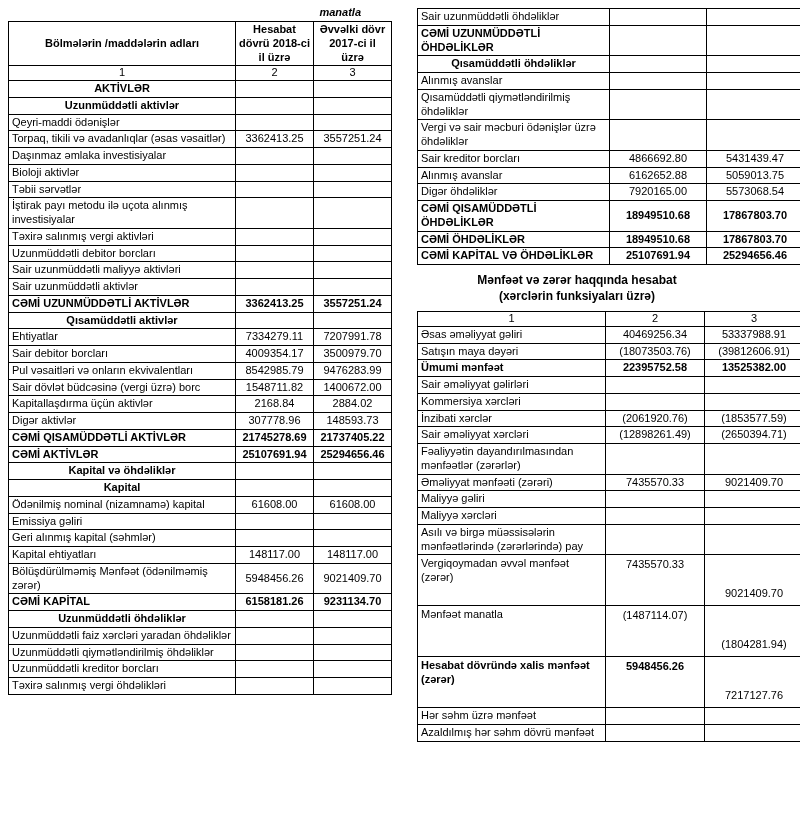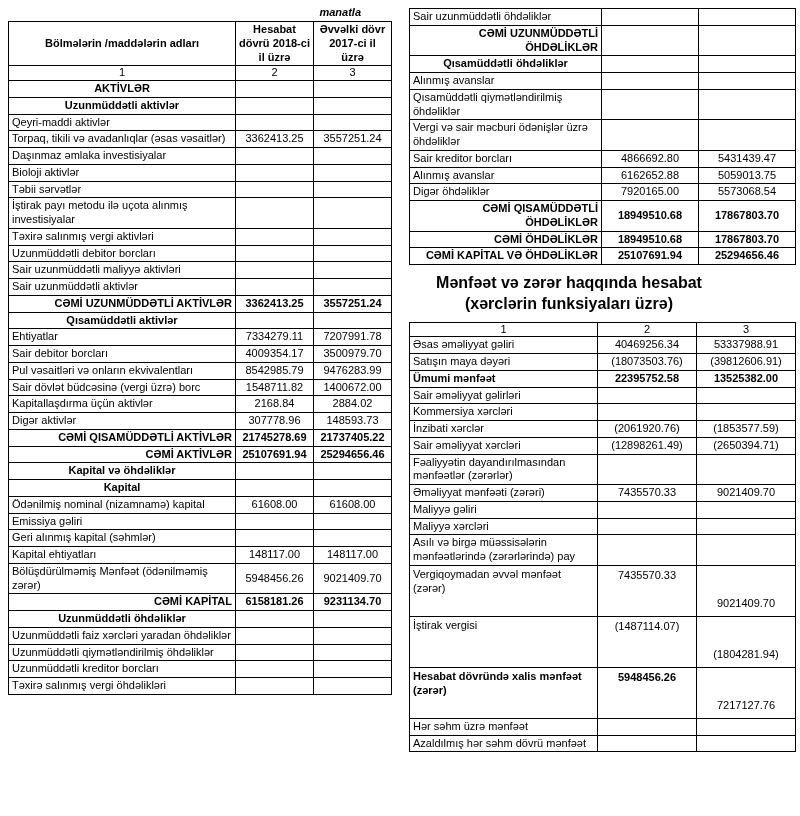--- a/index.html
+++ b/index.html
@@ -2,45 +2,45 @@
 <html><head>
 <meta charset="utf-8">
 <style>
   html, body { margin: 0; padding: 0; background: #ffffff; }
   body {
     width: 800px; height: 816px;
     font-family: "Liberation Sans", "DejaVu Sans", sans-serif;
     font-size: 11px; color: #000;
     overflow: hidden;
   }
-  .page { display: flex; gap: 18px; padding: 4px 8px 0 8px; box-sizing: border-box; width: 800px; }
+  .page { display: flex; gap: 26px; padding: 4px 8px 0 8px; box-sizing: border-box; width: 800px; }
   .col-left  { width: 383px; flex: 0 0 auto; }
   .col-right { width: 320px; flex: 0 0 auto; padding-top: 4px; box-sizing: border-box; }
 
   .currency-note { font-style: italic; font-weight: bold; text-align: right; padding: 2px 30px 3px 0; }
 
   table { border-collapse: collapse; width: 100%; table-layout: fixed; }
   td, th { border: 1px solid #000; padding: 1px 3px; vertical-align: middle; word-wrap: break-word; line-height: 1.25; }
   th { font-weight: bold; text-align: center; }
   thead tr.nums th { font-weight: normal; padding: 0 3px; }
 
   td.val { text-align: center; }
 
   tr.row-section td.lbl { font-weight: bold; text-align: center; }
   tr.row-total td { font-weight: bold; }
-  tr.row-total td.lbl { text-align: right; }
+  tr.row-total td.lbl { text-align: left; }
   tr.row-bold td { font-weight: bold; }
   tr.row-net td.lbl, tr.row-net td.v1 { font-weight: bold; }
 
   tr.split td { height: 44px; }
   tr.split td.lbl { vertical-align: top; padding-top: 2px; }
   tr.split td.v1  { vertical-align: top; padding-top: 3px; }
   tr.split td.v2  { vertical-align: bottom; padding-bottom: 5px; }
 
-  .income-title { font-weight: bold; text-align: center; font-size: 16px; line-height: 1.3; margin: 8px 0 7px 0; }
+  .income-title { font-weight: bold; text-align: center; font-size: 12px; line-height: 1.3; margin: 8px 0 7px 0; }
 </style>
 </head>
 <body>
 
 <div class="page">
 
   <div class="col-left">
     <div class="currency-note">manatla</div>
     <table>
       <colgroup>
@@ -65,21 +65,21 @@
             <td class="lbl">AKTİVLƏR</td>
             <td class="v1 val"></td>
             <td class="v2 val"></td>
           </tr>
           <tr class="row-section">
             <td class="lbl">Uzunmüddətli aktivlər</td>
             <td class="v1 val"></td>
             <td class="v2 val"></td>
           </tr>
           <tr class="row-item">
-            <td class="lbl">Qeyri-maddi aktivlər</td>
+            <td class="lbl">Qeyri-maddi ödənişlər</td>
             <td class="v1 val"></td>
             <td class="v2 val"></td>
           </tr>
           <tr class="row-item">
             <td class="lbl">Torpaq, tikili və avadanlıqlar (əsas vəsaitlər)</td>
             <td class="v1 val">3362413.25</td>
             <td class="v2 val">3557251.24</td>
           </tr>
           <tr class="row-item">
             <td class="lbl">Daşınmaz əmlaka investisiyalar</td>
@@ -389,21 +389,21 @@
             <td class="lbl">Asılı və birgə müəssisələrin mənfəətlərində (zərərlərində) pay</td>
             <td class="v1 val"></td>
             <td class="v2 val"></td>
           </tr>
           <tr class="row-item split">
             <td class="lbl">Vergiqoymadan əvvəl mənfəət (zərər)</td>
             <td class="v1 val">7435570.33</td>
             <td class="v2 val">9021409.70</td>
           </tr>
           <tr class="row-item split">
-            <td class="lbl">İştirak vergisi</td>
+            <td class="lbl">Mənfəət manatla</td>
             <td class="v1 val">(1487114.07)</td>
             <td class="v2 val">(1804281.94)</td>
           </tr>
           <tr class="row-net split">
             <td class="lbl">Hesabat dövründə xalis mənfəət (zərər)</td>
             <td class="v1 val">5948456.26</td>
             <td class="v2 val">7217127.76</td>
           </tr>
           <tr class="row-item">
             <td class="lbl">Hər səhm üzrə mənfəət</td>

